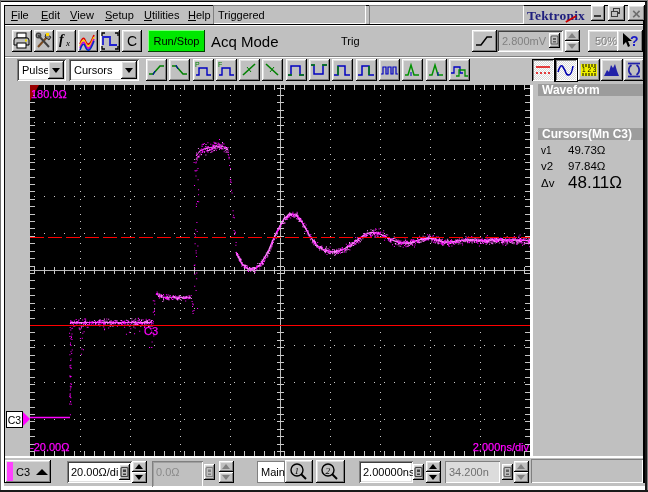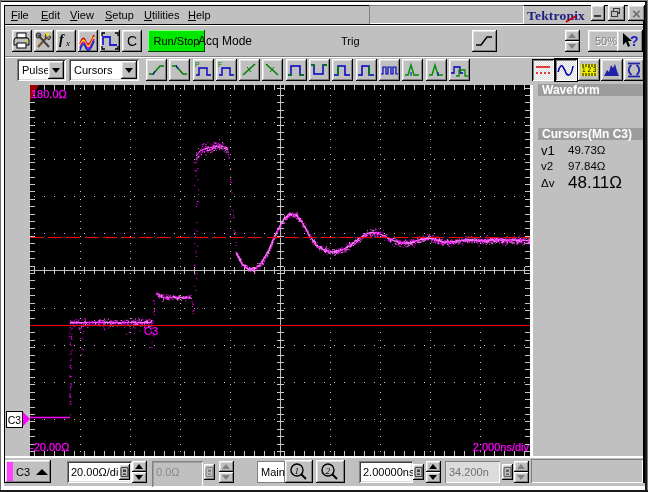--- a/index.html
+++ b/index.html
@@ -40,20 +40,21 @@
 
 <div class="ab" style="left:5px;top:5px;width:638px;height:19px;background:#c0c0c0;border-top:1px solid #000"></div>
 <div class="ab" style="left:4px;top:24px;width:640px;height:1px;background:#000"></div>
 <div class="ab" style="left:5px;top:25px;width:638px;height:1px;background:#fff"></div>
 <div class="ab ltext" style="left:11px;top:7px;height:15px;font-size:11px"><u>F</u>ile</div>
 <div class="ab ltext" style="left:41px;top:7px;height:15px;font-size:11px"><u>E</u>dit</div>
 <div class="ab ltext" style="left:70px;top:7px;height:15px;font-size:11px"><u>V</u>iew</div>
 <div class="ab ltext" style="left:105px;top:7px;height:15px;font-size:11px"><u>S</u>etup</div>
 <div class="ab ltext" style="left:144px;top:7px;height:15px;font-size:11px"><u>U</u>tilities</div>
 <div class="ab ltext" style="left:188px;top:7px;height:15px;font-size:11px"><u>H</u>elp</div>
+<div class="ab sunk1 ltext" style="left:213px;top:5px;width:153px;height:19px;padding-left:5px;font-size:11px">Triggered</div>
 <div class="ab sunk1" style="left:369px;top:5px;width:155px;height:19px"></div>
 <div class="ab" style="left:527px;top:8px;width:60px;height:14px;font-family:'Liberation Serif',serif;font-weight:bold;font-size:13.5px;color:#20207e;letter-spacing:.2px">Tektronix</div>
 <div class="ab" style="left:565px;top:17.5px;width:12px;height:2px;background:#cc0000;transform:rotate(-30deg)"></div>
 
 <div class="ab raised" style="left:591px;top:5px;width:14px;height:16px">
       <div class="ab" style="left:3px;top:10px;width:7px;height:2px;background:#3c3c3c"></div>
     </div>
 <div class="ab raised" style="left:608px;top:5px;width:17px;height:16px">
  <div class="ab" style="left:5px;top:3px;width:7px;height:6px;border:1px solid #3c3c3c;border-bottom-width:2px"></div>
  <div class="ab" style="left:3px;top:6px;width:7px;height:6px;border:1px solid #3c3c3c;background:#c0c0c0"></div>
@@ -92,27 +93,37 @@
  </svg>
     </div>
 <div class="ab raised" style="left:100px;top:30px;width:20px;height:22px">
  <svg width="20" height="22" style="position:absolute;left:0;top:0">
  <path d="M3 15v-8h7v8h7" fill="none" stroke="#2020d0" stroke-width="1.8"></path>
  <path d="M2 6v-3h3M15 3h3v3M18 16v3h-3M5 19h-3v-3" fill="none" stroke="#000" stroke-width="1.3"></path>
  </svg>
     </div>
 <div class="ab raised ctext" style="left:122px;top:30px;width:20px;height:22px;font-size:14px">C</div>
 <div class="ab ctext" style="left:148px;top:30px;width:57px;height:22px;background:#00e800;box-shadow:inset -1px -1px 0 #004000,inset 1px 1px 0 #80ff80;font-size:11px">Run/Stop</div>
-<div class="ab ltext" style="left:198px;top:30px;height:22px;font-size:12px">Acq Mode</div>
+<div class="ab ltext" style="left:211px;top:30px;height:22px;font-size:15px">Acq Mode</div>
 <div class="ab ltext" style="left:341px;top:30px;height:22px;font-size:11px">Trig</div>
 <div class="ab raised" style="left:472px;top:30px;width:25px;height:22px">
  <svg width="25" height="22" style="position:absolute;left:0;top:0">
  <path d="M4 15h5l6-8h5" fill="none" stroke="#000" stroke-width="1.5"></path>
  </svg>
     </div>
+<div class="ab" style="left:497px;top:30px;width:66px;height:22px;background:#c0c0c0;box-shadow:inset 1px 1px 0 #808080,inset -1px -1px 0 #fff,inset 2px 2px 0 #404040,inset -2px -2px 0 #dfdfdf">
+ <div class="ab ltext" style="left:5px;top:0;height:22px;font-size:11px;color:#808080">2.800mV</div>
+ <div class="ab raised" style="left:52px;top:3px;width:11px;height:15px">
+        <svg width="11" height="15" style="position:absolute">
+          <rect x="2" y="3" width="7" height="8" fill="none" stroke="#606060" stroke-width="1.2" rx="1"></rect>
+          <rect x="4" y="5" width="3" height="2" fill="#606060"></rect>
+          <rect x="4" y="8" width="3" height="1.5" fill="#606060"></rect>
+        </svg>
+      </div>
+</div>
 <div class="spin gr" style="left:565px;top:30px;height:22px">
  <div class="spup raised" style="top:0">
         <span class="arrup"></span>
       </div>
  <div class="spdn raised" style="top:11px">
         <span class="arrdn"></span>
       </div>
     </div>
 <div class="ab raised ctext" style="left:588px;top:30px;width:36px;height:22px;color:#808080;text-shadow:1px 1px 0 #fff;font-size:11px">50%</div>
 <div class="ab raised" style="left:617px;top:30px;width:26px;height:22px">
@@ -309,21 +320,21 @@
       <text x="114" y="250" font-family="Liberation Sans, sans-serif" font-size="11" fill="#ff00ff" stroke="#ff00ff" stroke-width="0.25">C3</text>
     </svg>
 
 <div class="ab" style="left:6px;top:411px;width:17px;height:17px;background:#fff;border:1px solid #000;font-size:10.5px;display:flex;align-items:center;justify-content:center">C3</div>
 <div class="ab" style="left:23px;top:412px;width:0;height:0;border-top:7px solid transparent;border-bottom:7px solid transparent;border-left:7px solid #ff00ff"></div>
 
 <div class="ab" style="left:530px;top:85px;width:3px;height:371px;background:#fff"></div>
 
 <div class="ab hdr" style="left:538px;top:84px;width:105px;height:12px">Waveform</div>
 <div class="ab hdr" style="left:538px;top:128px;width:105px;height:12px">Cursors(Mn C3)</div>
-<div class="ab ltext" style="left:541px;top:144px;height:12px;font-size:13px">v1</div>
+<div class="ab ltext" style="left:541px;top:144px;height:12px;font-size:10px">v1</div>
 <div class="ab ltext" style="left:568px;top:144px;height:12px;font-size:11.5px">49.73Ω</div>
 <div class="ab ltext" style="left:541px;top:160px;height:12px;font-size:11.5px">v2</div>
 <div class="ab ltext" style="left:568px;top:160px;height:12px;font-size:11.5px">97.84Ω</div>
 <div class="ab ltext" style="left:541px;top:177px;height:12px;font-size:11.5px">Δv</div>
 <div class="ab ltext" style="left:568px;top:177px;height:12px;font-size:17px">48.11Ω</div>
 
 <div class="ab" style="left:5px;top:456px;width:638px;height:2px;background:#fff"></div>
 <div class="ab" style="left:5px;top:458px;width:638px;height:25px;background:#c0c0c0"></div>
 <div class="ab raised" style="left:5px;top:460px;width:46px;height:23px">
  <div class="ab" style="left:2px;top:2px;width:6px;height:19px;background:#ff40ff"></div>

